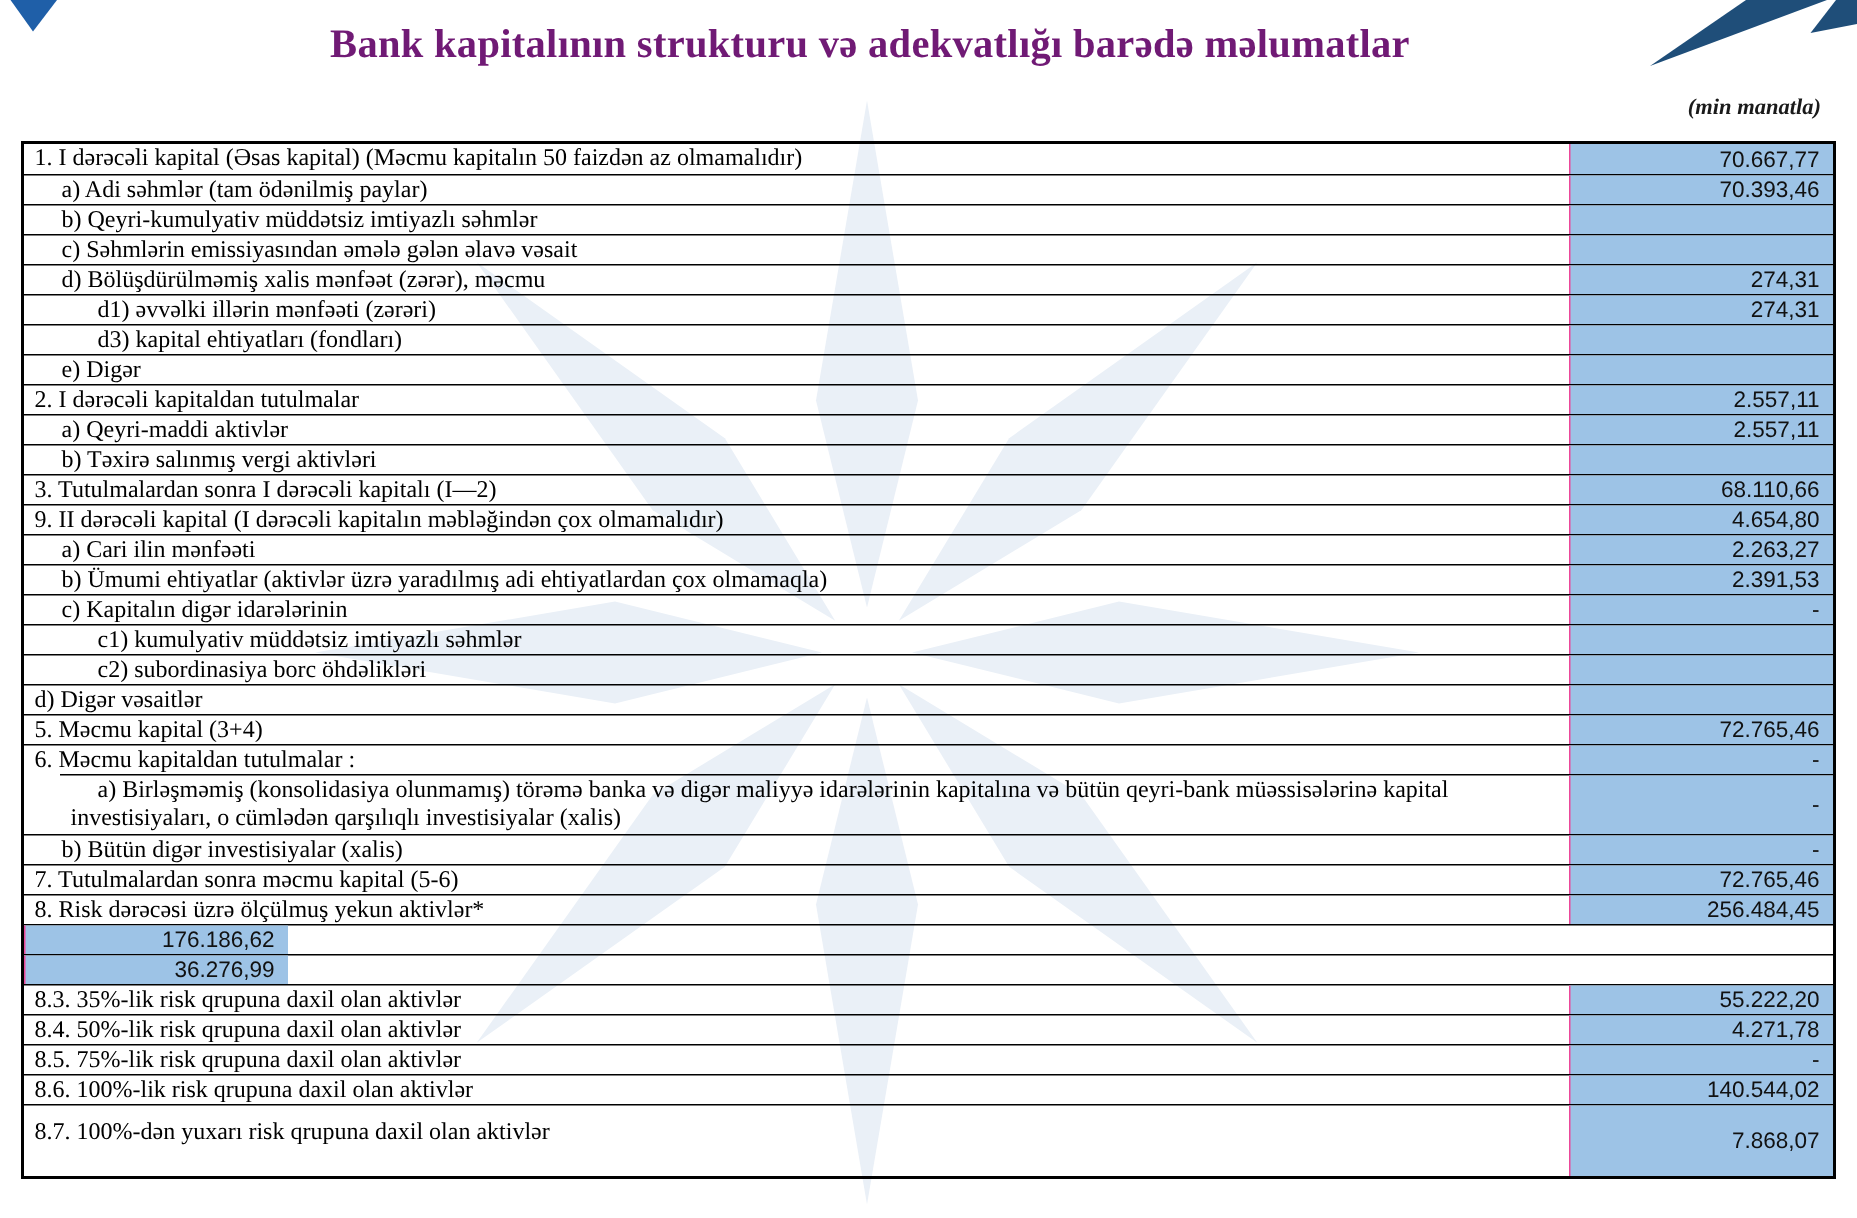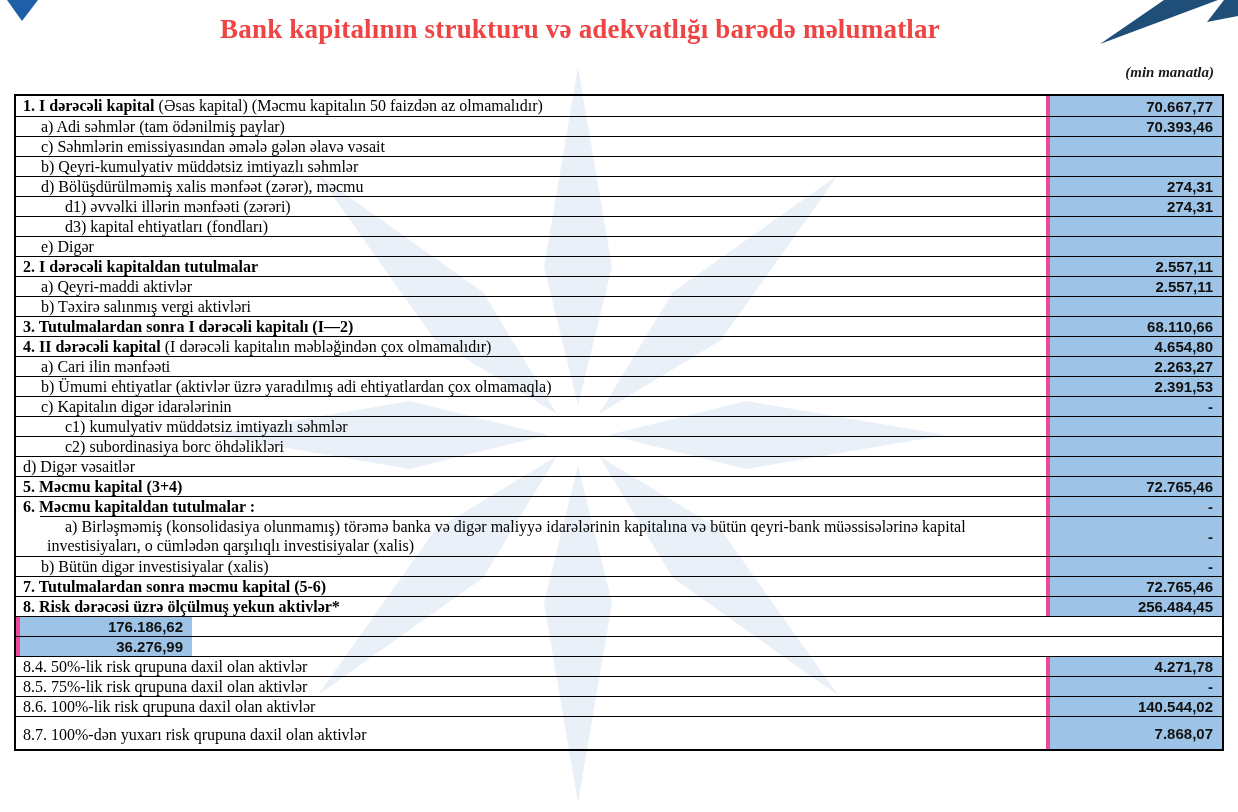--- a/index.html
+++ b/index.html
@@ -6,48 +6,47 @@
   body{
     width:1238px;height:812px;position:relative;overflow:hidden;
     background:#ffffff;font-family:"Liberation Serif", serif;
   }
   .decor{position:absolute;pointer-events:none;}
   #watermark{left:0;top:0;width:1238px;height:812px;z-index:0;}
   #corner-tri{left:0;top:0;z-index:1;}
   #bank-logo{right:0;top:0;z-index:1;}
   .page-title{
     position:absolute;top:14px;left:0;width:1160px;text-align:center;
-    font-size:27px;font-weight:bold;color:#ef4444;letter-spacing:.2px;z-index:2;
+    font-size:27px;font-weight:bold;color:#701a75;letter-spacing:.2px;z-index:2;
   }
   .unit-note{
     position:absolute;top:64px;right:24px;font-size:15px;font-style:italic;
     font-weight:bold;color:#1a1a1a;z-index:2;text-align:right;
   }
   .cap-table{
     position:absolute;left:14px;top:94px;width:1210px;
     border:2px solid #000;box-sizing:border-box;background:transparent;z-index:2;
   }
   .row{display:flex;border-top:1px solid #000;height:20px;box-sizing:border-box;}
   .row:first-child{border-top:none;}
   .row.h2{height:40px;margin-left:24px;}
-  .row.h3{height:33px;}
+  .row.h3{height:48px;}
   .label-cell{
     flex:1;font-size:16px;line-height:19px;color:#000;
     padding:0 6px 0 7px;overflow:hidden;box-sizing:border-box;
   }
   .row.h3 .label-cell{padding-top:8px;}
   .label-cell.i1{text-indent:18px;}
   .label-cell.i2{text-indent:42px;}
-  .label-cell .b{font-weight:bold;}
+  .label-cell .b{font-weight:normal;}
   .value-cell{
-    width:176px;box-sizing:border-box;border-left:4px solid #ec4899;
+    width:176px;box-sizing:border-box;border-left:1px solid #ec4899;
     background:#9DC3E6;font-family:"Liberation Sans", sans-serif;font-size:15px;
     color:#111;display:flex;align-items:center;justify-content:flex-end;
     padding:0 9px 0 4px;
-    font-weight:bold;
   }
 </style>
 </head>
 <body>
 
 <svg id="watermark" class="decor" width="1238" height="812" viewBox="0 0 1238 812">
   <g transform="translate(578,435)" fill="#EAF0F7">
     <path d="M0,-368 L34,-168 L0,-30 L-34,-168 Z" transform="rotate(0)"></path>
     <path d="M0,-368 L34,-168 L0,-30 L-34,-168 Z" transform="rotate(45)"></path>
     <path d="M0,-368 L34,-168 L0,-30 L-34,-168 Z" transform="rotate(90)"></path>
@@ -76,25 +75,25 @@
   <div>
       <div class="row">
         <div class="label-cell i0"><span class="b">1. I dərəcəli kapital</span><span> (Əsas kapital) (Məcmu kapitalın 50 faizdən  az olmamalıdır)</span></div>
         <div class="value-cell">70.667,77</div>
       </div>
       <div class="row">
         <div class="label-cell i1"><span>a) Adi səhmlər (tam ödənilmiş paylar)</span></div>
         <div class="value-cell">70.393,46</div>
       </div>
       <div class="row">
+        <div class="label-cell i1"><span>b) Qeyri-kumulyativ müddətsiz imtiyazlı səhmlər</span></div>
+        <div class="value-cell"></div>
+      </div>
+      <div class="row">
         <div class="label-cell i1"><span>c) Səhmlərin emissiyasından əmələ gələn  əlavə vəsait</span></div>
-        <div class="value-cell"></div>
-      </div>
-      <div class="row">
-        <div class="label-cell i1"><span>b) Qeyri-kumulyativ müddətsiz imtiyazlı səhmlər</span></div>
         <div class="value-cell"></div>
       </div>
       <div class="row">
         <div class="label-cell i1"><span>d)  Bölüşdürülməmiş xalis mənfəət (zərər), məcmu</span></div>
         <div class="value-cell">274,31</div>
       </div>
       <div class="row">
         <div class="label-cell i2"><span>d1) əvvəlki illərin mənfəəti (zərəri)</span></div>
         <div class="value-cell">274,31</div>
       </div>
@@ -116,21 +115,21 @@
       </div>
       <div class="row">
         <div class="label-cell i1"><span>b) Təxirə salınmış vergi aktivləri</span></div>
         <div class="value-cell"></div>
       </div>
       <div class="row">
         <div class="label-cell i0"><span class="b">3. Tutulmalardan  sonra I dərəcəli kapitalı (I—2)</span></div>
         <div class="value-cell">68.110,66</div>
       </div>
       <div class="row">
-        <div class="label-cell i0"><span class="b">4. II dərəcəli  kapital</span><span> (I dərəcəli  kapitalın  məbləğindən çox olmamalıdır)</span></div>
+        <div class="label-cell i0"><span class="b">9. II dərəcəli  kapital</span><span> (I dərəcəli  kapitalın  məbləğindən çox olmamalıdır)</span></div>
         <div class="value-cell">4.654,80</div>
       </div>
       <div class="row">
         <div class="label-cell i1"><span>a) Cari ilin mənfəəti</span></div>
         <div class="value-cell">2.263,27</div>
       </div>
       <div class="row">
         <div class="label-cell i1"><span>b) Ümumi ehtiyatlar (aktivlər üzrə yaradılmış adi ehtiyatlardan çox olmamaqla)</span></div>
         <div class="value-cell">2.391,53</div>
       </div>
@@ -172,20 +171,24 @@
       </div>
       <div class="row">
         <div class="label-cell i0"><span class="b">8. Risk dərəcəsi üzrə ölçülmuş  yekun aktivlər*</span></div>
         <div class="value-cell">256.484,45</div>
       </div>
       <div class="row">
         <div class="value-cell">176.186,62</div>
       </div>
       <div class="row">
         <div class="value-cell">36.276,99</div>
+      </div>
+      <div class="row">
+        <div class="label-cell i0"><span>8.3. 35%-lik risk qrupuna daxil olan aktivlər</span></div>
+        <div class="value-cell">55.222,20</div>
       </div>
       <div class="row">
         <div class="label-cell i0"><span>8.4. 50%-lik risk qrupuna daxil olan aktivlər</span></div>
         <div class="value-cell">4.271,78</div>
       </div>
       <div class="row">
         <div class="label-cell i0"><span>8.5. 75%-lik risk qrupuna daxil olan aktivlər</span></div>
         <div class="value-cell">-</div>
       </div>
       <div class="row">

